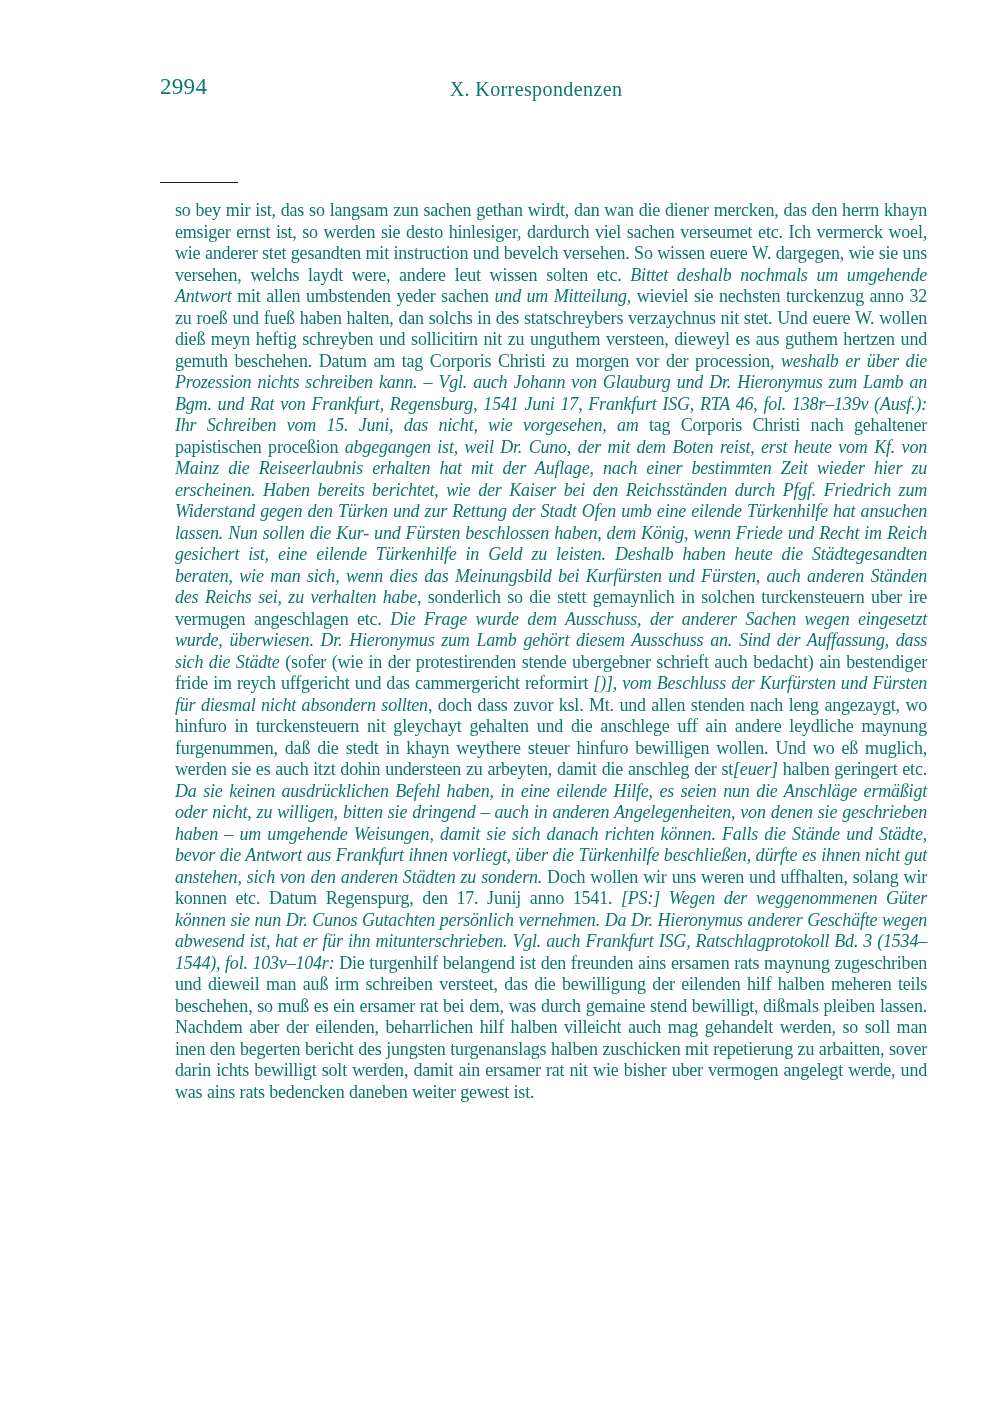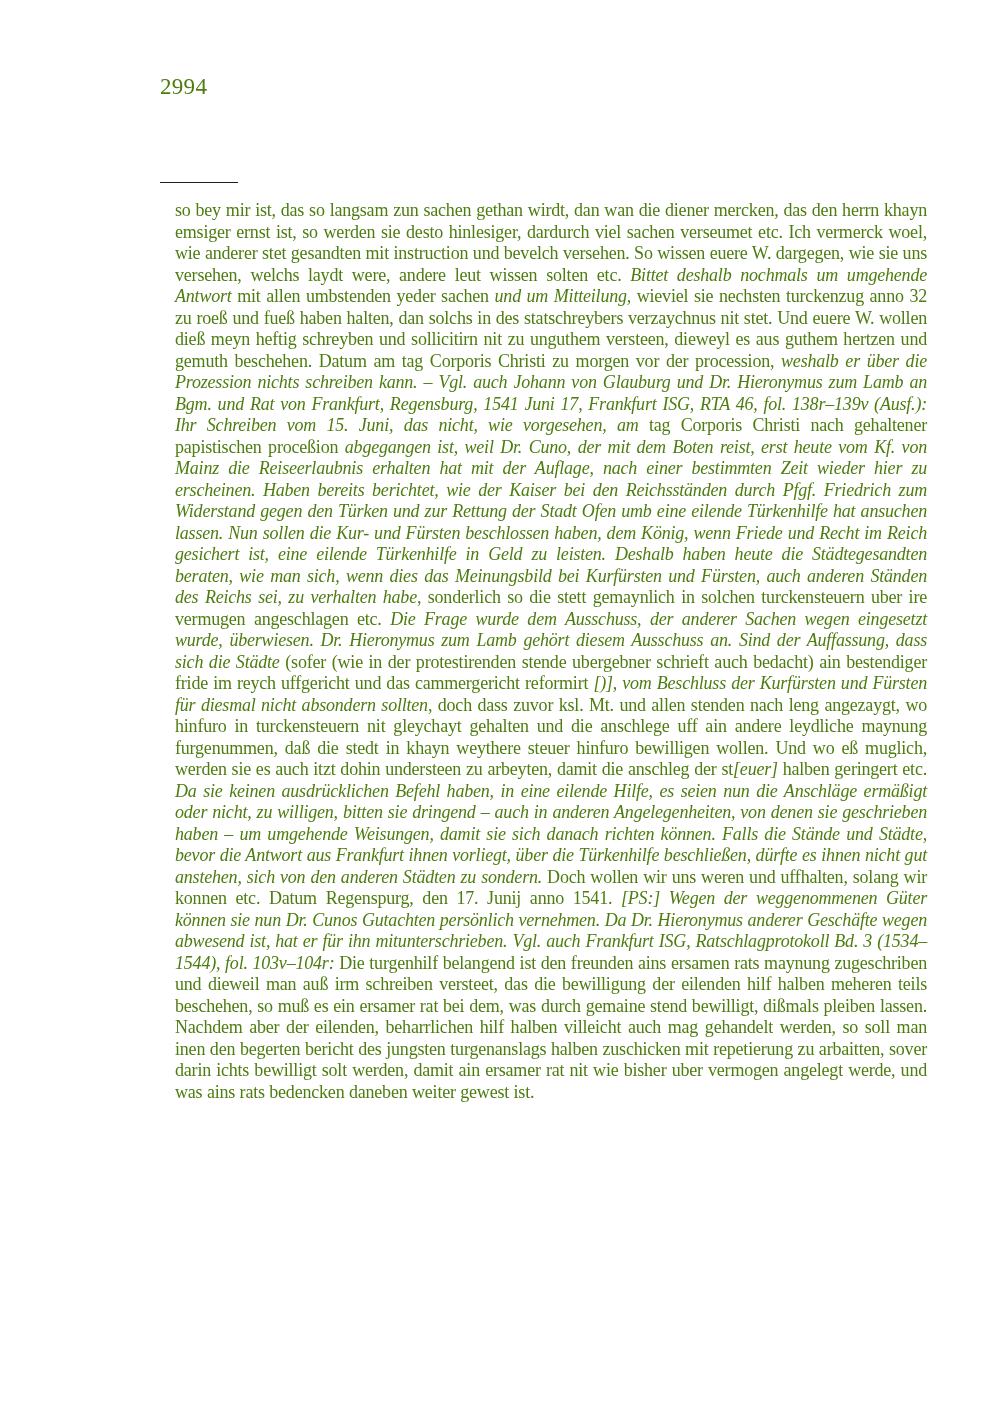--- a/index.html
+++ b/index.html
@@ -6,21 +6,21 @@
     margin: 0;
     padding: 0;
     background: #e8e8e8;
   }
   .page {
     position: relative;
     width: 1004px;
     height: 1418px;
     background: #ffffff;
     font-family: "Liberation Serif", serif;
-    color: #4d7c0f;
+    color: #0f766e;
     overflow: hidden;
   }
   .page-number {
     position: absolute;
     left: 160px;
     top: 74px;
     font-size: 23px;
     letter-spacing: 0.3px;
   }
   .running-title {
@@ -53,15 +53,16 @@
     word-spacing: 0.2px;
   }
   .run { font-style: normal; }
   .run.it { font-style: italic; }
 </style>
 </head>
 <body>
 
 <div class="page">
   <span class="page-number">2994</span>
+  <span class="running-title">X. Korrespondenzen</span>
   <div class="footnote-rule"></div>
   <p class="body-text"><span class="run">so bey mir ist, das so langsam zun sachen gethan wirdt, dan wan die diener mercken, das den herrn khayn emsiger ernst ist, so werden sie desto hinlesiger, dardurch viel sachen verseumet etc. Ich vermerck woel, wie anderer stet gesandten mit instruction und bevelch versehen. So wissen euere W. dargegen, wie sie uns versehen, welchs laydt were, andere leut wissen solten etc. </span><span class="run it">Bittet deshalb nochmals um umgehende Antwort</span><span class="run"> mit allen umbstenden yeder sachen </span><span class="run it">und um Mitteilung,</span><span class="run"> wieviel sie nechsten turckenzug anno 32 zu roeß und fueß haben halten, dan solchs in des statschreybers verzaychnus nit stet. Und euere W. wollen dieß meyn heftig schreyben und sollicitirn nit zu unguthem versteen, dieweyl es aus guthem hertzen und gemuth beschehen. Datum am tag Corporis Christi zu morgen vor der procession, </span><span class="run it">weshalb er über die Prozession nichts schreiben kann. – Vgl. auch Johann von Glauburg und Dr. Hieronymus zum Lamb an Bgm. und Rat von Frankfurt, Regensburg, 1541 Juni 17, Frankfurt ISG, RTA 46, fol. 138r–139v (Ausf.): Ihr Schreiben vom 15. Juni, das nicht, wie vorgesehen, am</span><span class="run"> tag Corporis Christi nach gehaltener papistischen proceßion </span><span class="run it">abgegangen ist, weil Dr. Cuno, der mit dem Boten reist, erst heute vom Kf. von Mainz die Reiseerlaubnis erhalten hat mit der Auflage, nach einer bestimmten Zeit wieder hier zu erscheinen. Haben bereits berichtet, wie der Kaiser bei den Reichsständen durch Pfgf. Friedrich zum Widerstand gegen den Türken und zur Rettung der Stadt Ofen umb eine eilende Türkenhilfe hat ansuchen lassen. Nun sollen die Kur- und Fürsten beschlossen haben, dem König, wenn Friede und Recht im Reich gesichert ist, eine eilende Türkenhilfe in Geld zu leisten. Deshalb haben heute die Städtegesandten beraten, wie man sich, wenn dies das Meinungsbild bei Kurfürsten und Fürsten, auch anderen Ständen des Reichs sei, zu verhalten habe</span><span class="run">, sonderlich so die stett gemaynlich in solchen turckensteuern uber ire vermugen angeschlagen etc. </span><span class="run it">Die Frage wurde dem Ausschuss, der anderer Sachen wegen eingesetzt wurde, überwiesen. Dr. Hieronymus zum Lamb gehört diesem Ausschuss an. Sind der Auffassung, dass sich die Städte</span><span class="run"> (sofer (wie in der protestirenden stende ubergebner schrieft auch bedacht) ain bestendiger fride im reych uffgericht und das cammergericht reformirt </span><span class="run it">[)], vom Beschluss der Kurfürsten und Fürsten für diesmal nicht absondern sollten</span><span class="run">, doch dass zuvor ksl. Mt. und allen stenden nach leng angezaygt, wo hinfuro in turckensteuern nit gleychayt gehalten und die anschlege uff ain andere leydliche maynung furgenummen, daß die stedt in khayn weythere steuer hinfuro bewilligen wollen. Und wo eß muglich, werden sie es auch itzt dohin understeen zu arbeyten, damit die anschleg der st</span><span class="run it">[euer]</span><span class="run"> halben geringert etc. </span><span class="run it">Da sie keinen ausdrücklichen Befehl haben, in eine eilende Hilfe, es seien nun die Anschläge ermäßigt oder nicht, zu willigen, bitten sie dringend – auch in anderen Angelegenheiten, von denen sie geschrieben haben – um umgehende Weisungen, damit sie sich danach richten können. Falls die Stände und Städte, bevor die Antwort aus Frankfurt ihnen vorliegt, über die Türkenhilfe beschließen, dürfte es ihnen nicht gut anstehen, sich von den anderen Städten zu sondern.</span><span class="run"> Doch wollen wir uns weren und uffhalten, solang wir konnen etc. Datum Regenspurg, den 17. Junij anno 1541. </span><span class="run it">[PS:] Wegen der weggenommenen Güter können sie nun Dr. Cunos Gutachten persönlich vernehmen. Da Dr. Hieronymus anderer Geschäfte wegen abwesend ist, hat er für ihn mitunterschrieben. Vgl. auch Frankfurt ISG, Ratschlagprotokoll Bd. 3 (1534–1544), fol. 103v–104r:</span><span class="run"> Die turgenhilf belangend ist den freunden ains ersamen rats maynung zugeschriben und dieweil man auß irm schreiben versteet, das die bewilligung der eilenden hilf halben meheren teils beschehen, so muß es ein ersamer rat bei dem, was durch gemaine stend bewilligt, dißmals pleiben lassen. Nachdem aber der eilenden, beharrlichen hilf halben villeicht auch mag gehandelt werden, so soll man inen den begerten bericht des jungsten turgenanslags halben zuschicken mit repetierung zu arbaitten, sover darin ichts bewilligt solt werden, damit ain ersamer rat nit wie bisher uber vermogen angelegt werde, und was ains rats bedencken daneben weiter gewest ist.</span></p>
 </div>
 
 </body></html>

